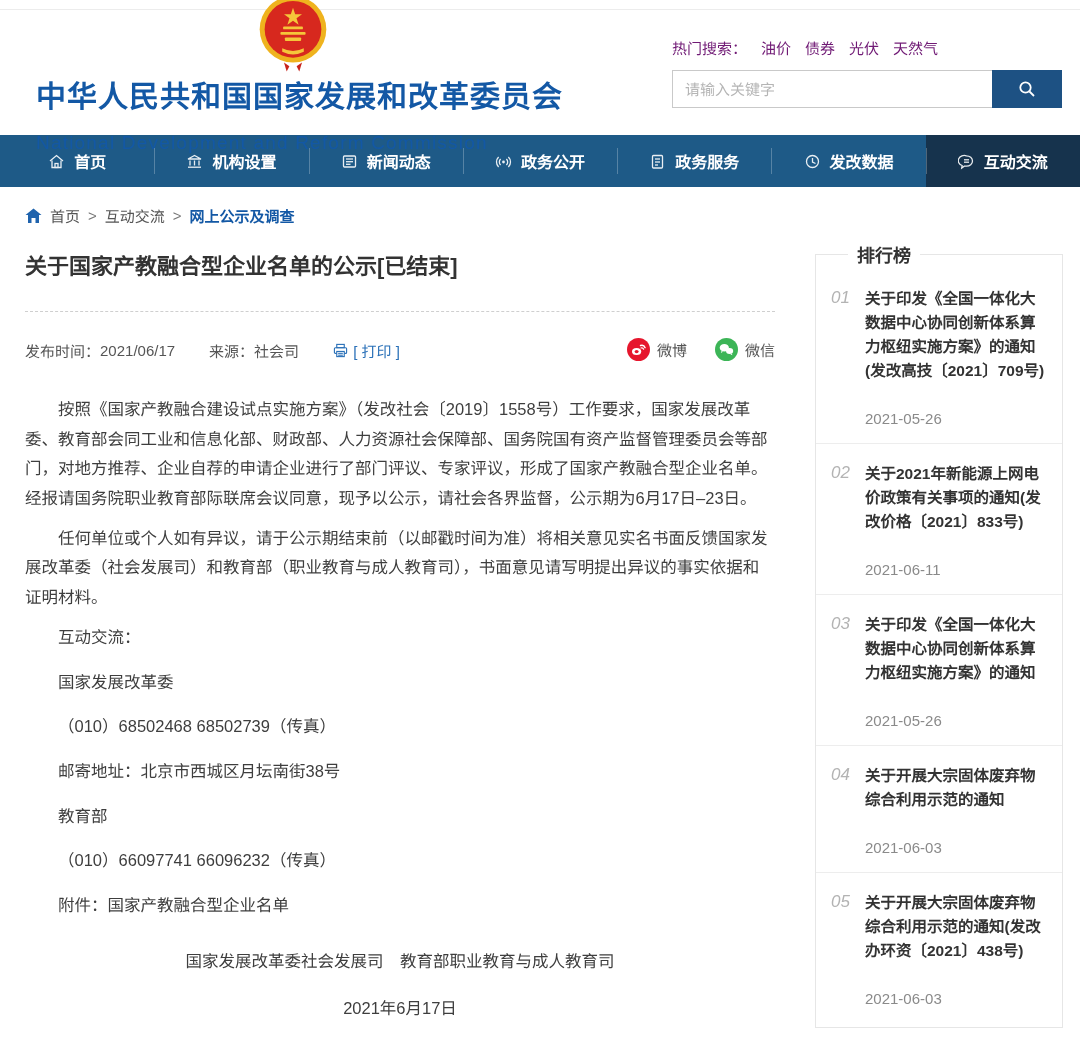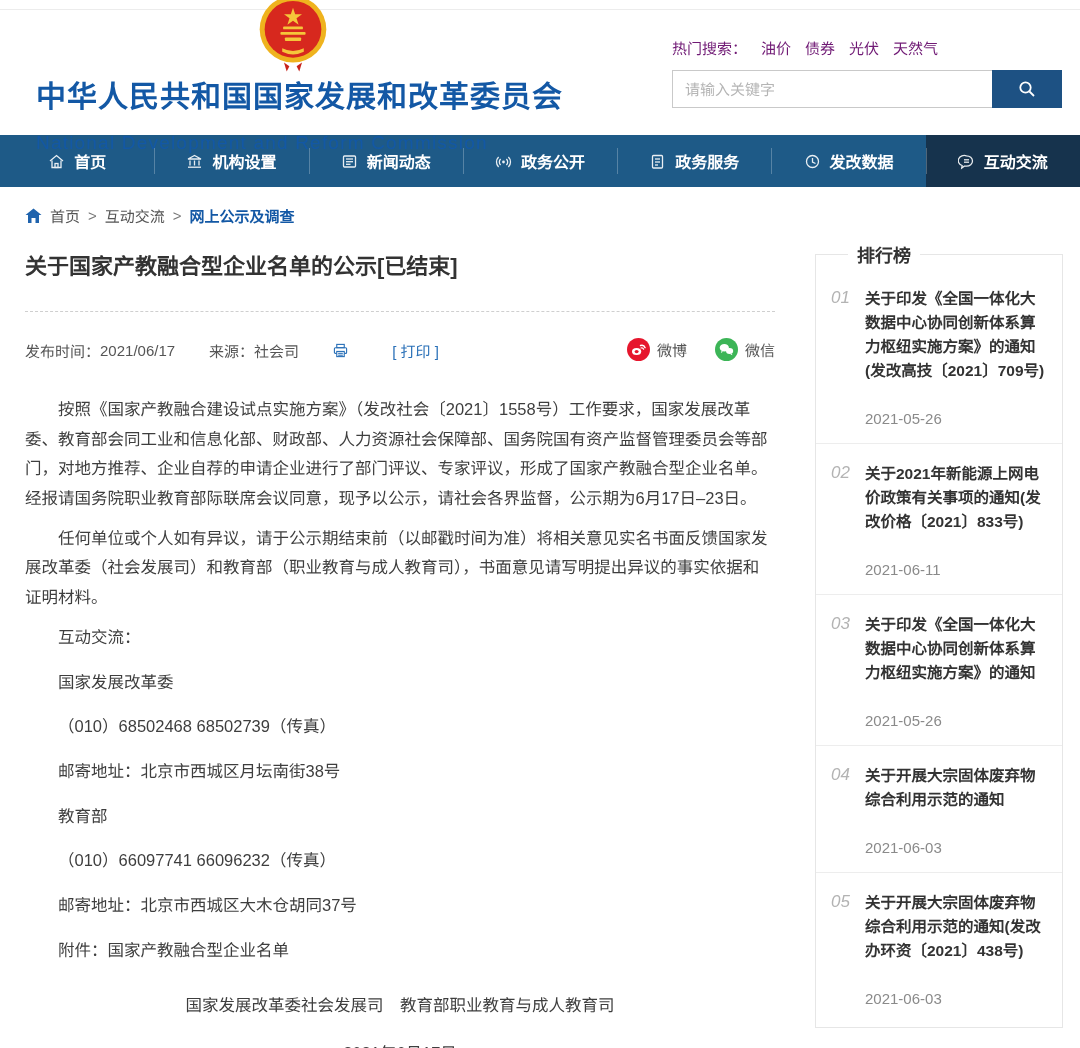--- a/index.html
+++ b/index.html
@@ -52,21 +52,21 @@
   .content { display:flex; padding:0 17px 0 25px; align-items:flex-start; }
   .main-col { width:750px; }
   .side-col { width:248px; margin-left:40px; margin-top:18px; position:relative;
     border:1px solid #e6e6e6; padding:14px 0 4px; }
 
   
   .article-title { font-size:22px; font-weight:bold; color:#333; margin:14px 0 0; line-height:1.5; }
   .dashed-rule { border:none; border-top:1px dashed #cfcfcf; margin:28px 0 0; }
   .meta-row { display:flex; align-items:flex-end; margin-top:26px; font-size:15px; color:#555; }
   .meta-item { margin-right:34px; display:flex; align-items:center; }
-  .print-btn { display:flex; align-items:center; color:#2b71b8; cursor:pointer;gap:39px; }
+  .print-btn { display:flex; align-items:center; color:#2b71b8; cursor:pointer; }
   .print-btn svg { margin-right:5px; }
   .share-group { margin-left:auto; display:flex; align-items:center; }
   .share-item { display:flex; align-items:center; margin-left:28px; cursor:pointer; color:#555; }
   .share-item svg { margin-right:7px; }
 
   .article-body { margin-top:34px; font-size:16.5px; line-height:1.8; color:#3e3e3e; }
   .article-body p.para { text-indent:2em; margin-bottom:10px; }
   .article-body p.body-line { text-indent:2em; margin-bottom:15px; }
   .sign-line { text-align:center; margin-top:26px; font-size:16.5px; }
   .date-line { text-align:center; margin-top:18px; font-size:16.5px; }
@@ -254,37 +254,36 @@
               <path d="M6.5 13 L5.8 15 L8 13.8 Z" fill="#fff"></path>
               <ellipse cx="14.6" cy="13.1" rx="3.6" ry="3" fill="#fff"></ellipse>
               <path d="M16.8 15.5 L17.4 17.2 L15.4 16.2 Z" fill="#fff"></path>
             </svg>
           <span>微信</span>
         </span>
       </span>
     </div>
 
     <div class="article-body">
-      <p class="para">按照《国家产教融合建设试点实施方案》（发改社会〔2021〕1558号）工作要求，国家发展改革委、教育部会同工业和信息化部、财政部、人力资源社会保障部、国务院国有资产监督管理委员会等部门，对地方推荐、企业自荐的申请企业进行了部门评议、专家评议，形成了国家产教融合型企业名单。经报请国务院职业教育部际联席会议同意，现予以公示，请社会各界监督，公示期为6月17日–23日。</p>
+      <p class="para">按照《国家产教融合建设试点实施方案》（发改社会〔2019〕1558号）工作要求，国家发展改革委、教育部会同工业和信息化部、财政部、人力资源社会保障部、国务院国有资产监督管理委员会等部门，对地方推荐、企业自荐的申请企业进行了部门评议、专家评议，形成了国家产教融合型企业名单。经报请国务院职业教育部际联席会议同意，现予以公示，请社会各界监督，公示期为6月17日–23日。</p>
       <p class="para">任何单位或个人如有异议，请于公示期结束前（以邮戳时间为准）将相关意见实名书面反馈国家发展改革委（社会发展司）和教育部（职业教育与成人教育司），书面意见请写明提出异议的事实依据和证明材料。</p>
       <div>
 
           <p class="body-line">互动交流：</p>
 
           <p class="body-line">国家发展改革委</p>
 
           <p class="body-line">（010）68502468  68502739（传真）</p>
 
           <p class="body-line">邮寄地址：北京市西城区月坛南街38号</p>
 
           <p class="body-line">教育部</p>
 
           <p class="body-line">（010）66097741  66096232（传真）</p>
 
-          <p class="body-line">邮寄地址：北京市西城区大木仓胡同37号</p>
 
           <p class="body-line">附件：国家产教融合型企业名单</p>
         </div>
       <p class="sign-line">国家发展改革委社会发展司　教育部职业教育与成人教育司</p>
       <p class="date-line">2021年6月17日</p>
     </div>
 
   </main>
 
   <aside class="side-col">

